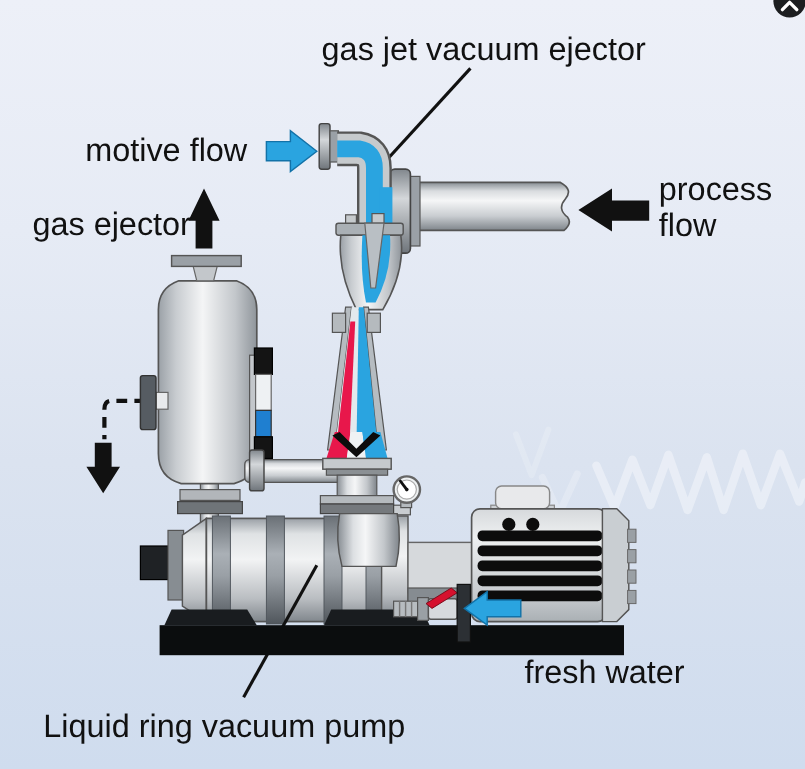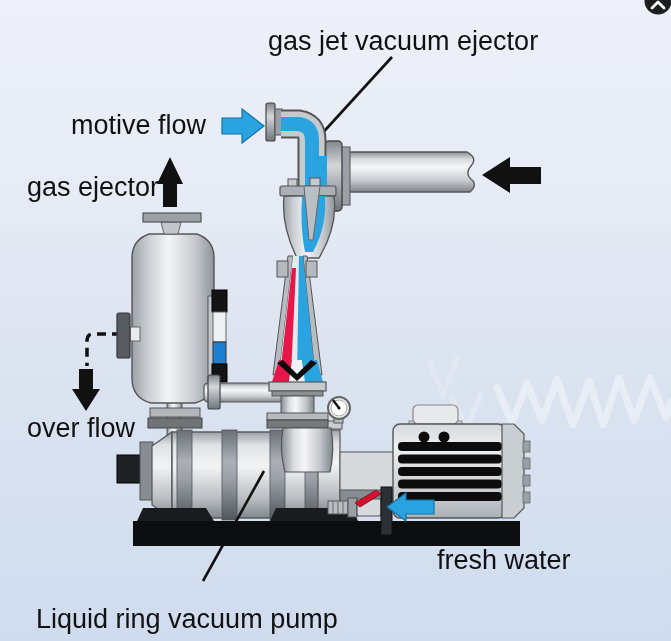--- a/index.html
+++ b/index.html
@@ -224,17 +224,17 @@
 
   <g>
     <circle cx="658" cy="1" r="13.5" fill="#1c1e20"></circle>
     <path d="M652,8 L658,2 L664,8" fill="none" stroke="#ffffff" stroke-width="2.8" stroke-linecap="round" stroke-linejoin="round"></path>
   </g>
 </svg>
 
 <div class="lbl" style="left:268px; top:26px;">gas jet vacuum ejector</div>
 <div class="lbl" style="left:71px; top:110px;text-align:center;">motive flow</div>
 <div class="lbl" style="left:27px; top:172px;">gas ejector</div>
-<div class="lbl" style="left:27px; top:413px;">over flow</div>
+<div class="lbl wrap" style="left:549px; top:143px; width:110px;">process flow</div>
 <div class="lbl" style="left:396px; top:545px;margin-left:41px;">fresh water</div>
-<div class="lbl" style="left:36px; top:604px;">Liquid ring vacuum pump</div>
+<div class="lbl" style="left:36px; top:590px;">Liquid ring vacuum pump</div>
 
 </div>
 
 </body></html>

